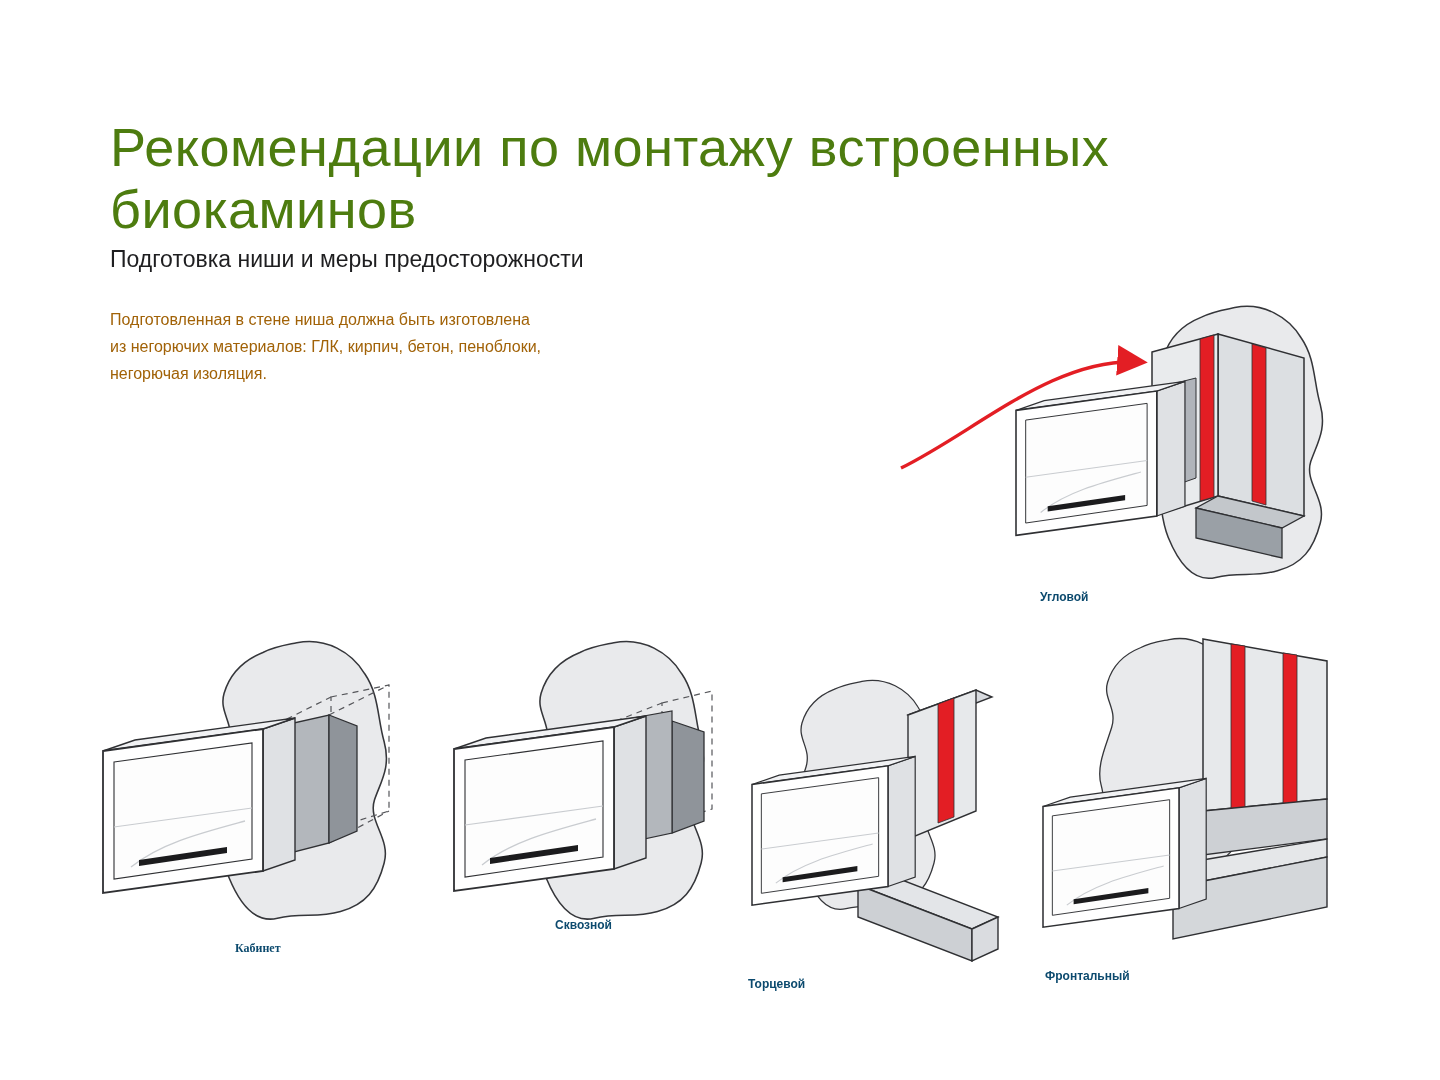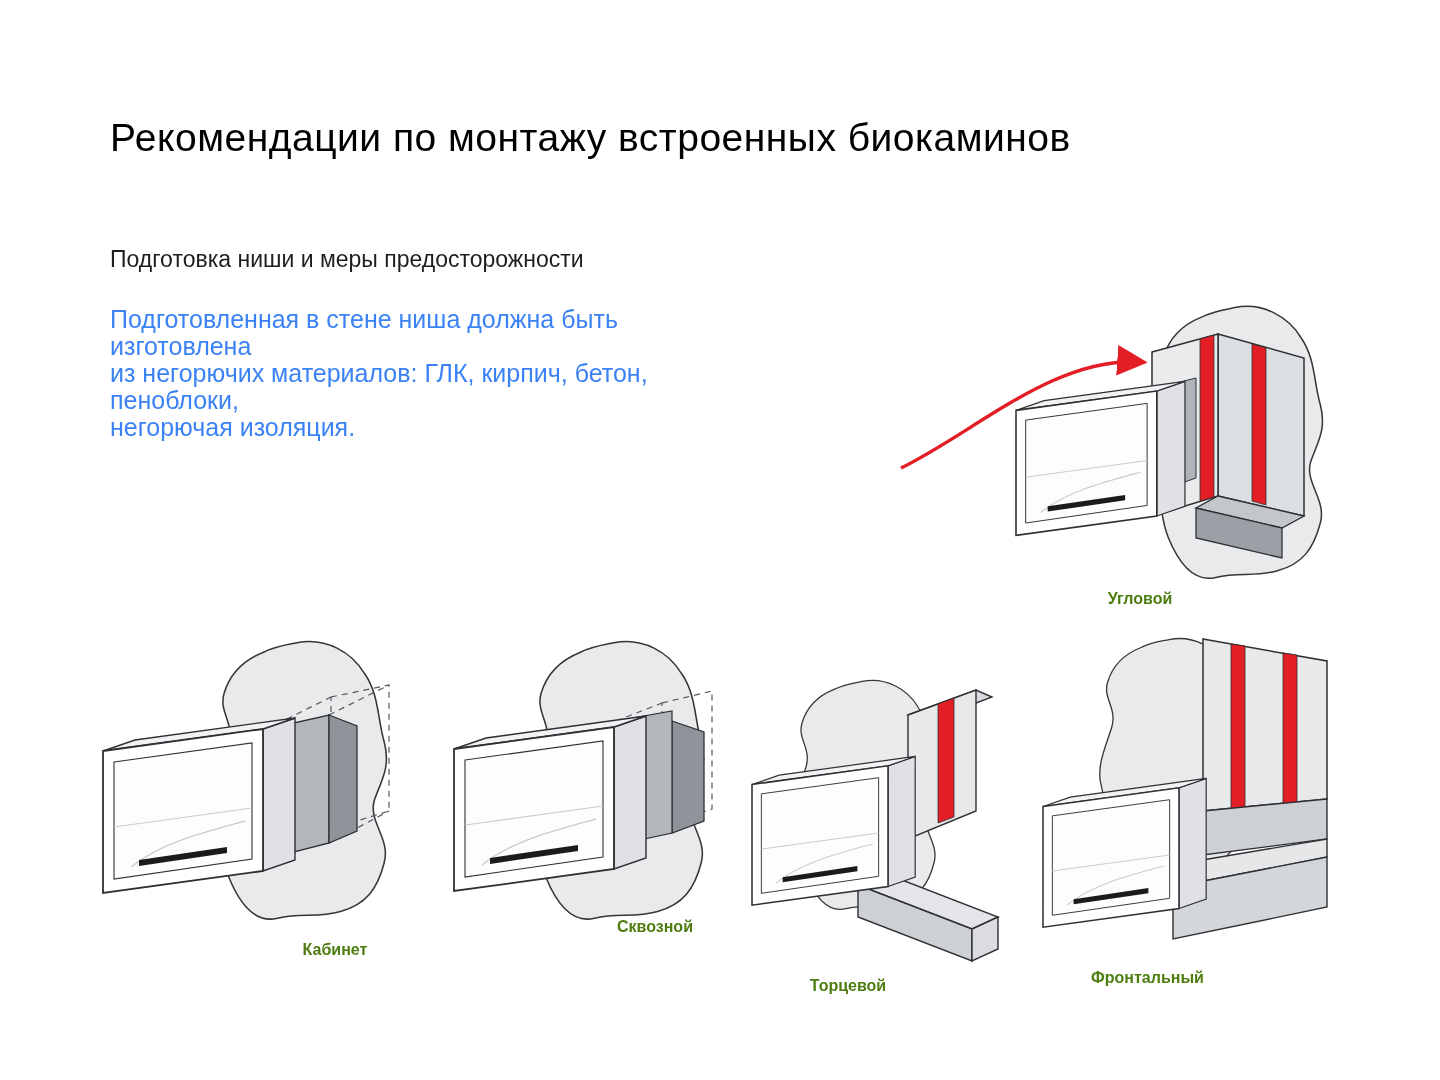--- a/index.html
+++ b/index.html
@@ -5,24 +5,24 @@
   html,body{margin:0;padding:0;background:#ffffff;}
   #page{
     position:relative;
     width:1440px;height:1080px;
     background:#ffffff;
     font-family:"Liberation Sans", sans-serif;
     color:#3f4042;
     overflow:hidden;
   }
   .abs{position:absolute;}
-  .para{white-space:pre-line;font-size:25px;line-height:27px;color:#3b82f6;}
-  #title{font-size:39px;font-weight:400;color:#000000;letter-spacing:0.5px;}
+  .para{white-space:pre-line;font-size:16px;line-height:27px;color:#a16207;}
+  #title{font-size:54px;font-weight:400;color:#4d7c0f;letter-spacing:0.5px;}
   #section-heading{font-size:23px;font-weight:400;color:#1e1e20;}
-  .diagram-label{font-size:16px;font-weight:700;color:#4d7c0f;text-align:center;}
+  .diagram-label{font-size:12px;font-weight:700;color:#0c4a6e;}
   svg{display:block;}
   .blob{fill:#e9eaec;stroke:#35363a;stroke-width:1.6;}
   .dash{fill:none;stroke:#55565a;stroke-width:1.2;stroke-dasharray:6 5;}
 </style>
 </head>
 <body>
 
 <div id="page">
 
   <div id="title" class="abs" style="left:110px;top:116px;width:1220px;">Рекомендации по монтажу встроенных биокаминов</div>
@@ -88,21 +88,21 @@
     <g transform="translate(8,88)">
       <polygon points="160,8 192,-3 192,139 160,150" fill="#dfe1e4" stroke="#2f3033" stroke-width="1.4"></polygon>
       <polygon points="0,30 160,8 192,-3 32,19" fill="#f1f2f4" stroke="#2f3033" stroke-width="1.4"></polygon>
       <polygon points="0,30 160,8 160,150 0,172" fill="#ffffff" stroke="#2f3033" stroke-width="1.8"></polygon>
       <polygon points="11,41 149,22 149,138 11,158" fill="#fdfdfd" stroke="#2f3033" stroke-width="1.1"></polygon>
       <line x1="11" y1="106" x2="149" y2="87" stroke="#c9ccd0" stroke-width="1.2"></line>
       <path d="M 28 146 C 58 122 98 112 142 100" fill="none" stroke="#c9ccd0" stroke-width="1.3"></path>
       <polygon points="36,139 124,126 124,132 36,145" fill="#1b1b1d"></polygon>
     </g>
   </svg>
-  <div class="abs diagram-label" style="left:235px;top:941px;width:200px;">Кабинет</div>
+  <div class="abs diagram-label" style="left:235px;top:941px;width:200px;font-family:Liberation Serif, serif;">Кабинет</div>
 
   <svg class="abs" style="left:420px;top:633px;" width="300" height="305" viewBox="0 0 300 305">
     <path class="blob" transform="translate(92,2) scale(0.97)" d="M 105 8 C 135 2 162 18 175 40 C 190 62 188 86 195 110 C 202 136 192 150 185 170 C 178 192 202 210 195 235 C 188 262 176 278 150 285 C 126 292 110 286 85 292 C 60 298 44 272 35 250 C 26 228 28 208 22 185 C 16 162 28 138 35 115 C 42 92 24 80 30 60 C 36 40 50 26 70 18 C 82 12 90 11 105 8 Z"></path>
 
     <polygon class="dash" points="242,70 292,58 292,176 242,192"></polygon>
     <line class="dash" x1="196" y1="88" x2="242" y2="70"></line>
     <line class="dash" x1="196" y1="212" x2="242" y2="192"></line>
 
     <polygon points="252,88 284,99 284,188 252,200" fill="#8f949a" stroke="#2f3033" stroke-width="1.3"></polygon>
     <polygon points="196,88 252,78 252,200 196,212" fill="#b3b7bc" stroke="#2f3033" stroke-width="1.2"></polygon>

